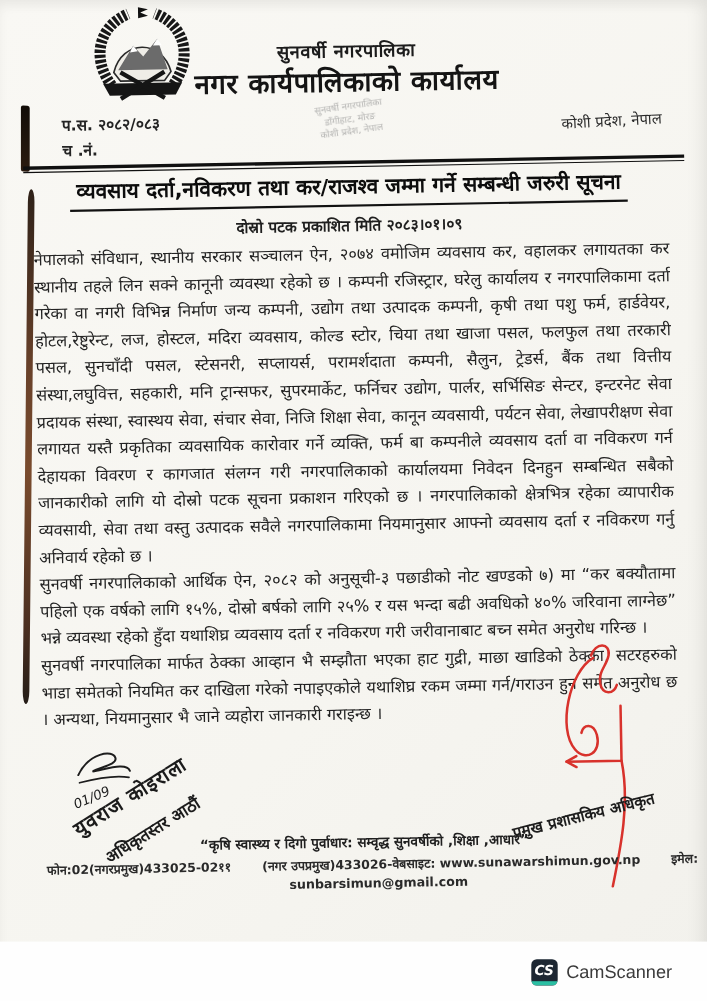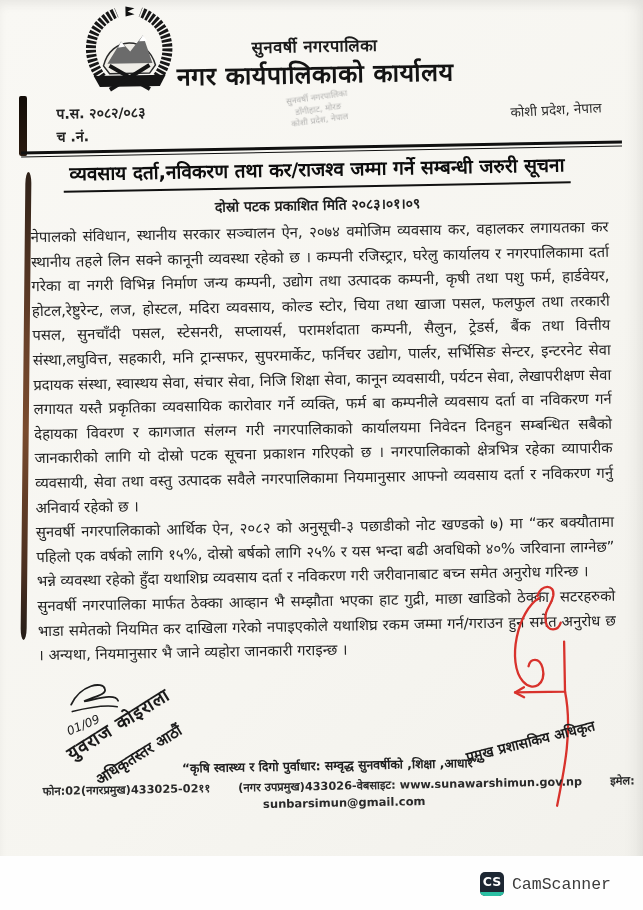--- a/index.html
+++ b/index.html
@@ -50,24 +50,24 @@
   
   .motto{position:absolute;left:150px;top:757px;width:350px;text-align:center;
         font-size:12.3px;font-weight:bold;color:#1f1f1f;}
   .foot1{position:absolute;left:36px;top:778px;width:592px;font-size:11.3px;font-weight:600;
         color:#2a2a2a;display:flex;justify-content:space-between;white-space:nowrap;}
   .foot2{position:absolute;left:256px;top:796px;font-size:11.5px;font-weight:600;color:#2a2a2a;}
   
   .bottom-strip{position:absolute;left:0;bottom:0;width:100%;height:54px;background:#fefefe;}
   .cam{position:absolute;right:32px;bottom:14px;display:flex;align-items:center;gap:8px;}
   .cs-badge{position:relative;width:24px;height:24px;background:#1d2733;border-radius:5px;
-        display:flex;align-items:center;justify-content:center;overflow:hidden;}
+        display:flex;align-items:center;justify-content:center;overflow:hidden;font-style:italic;}
   .cs-badge span{color:#fff;font-weight:bold;font-size:12.5px;line-height:1;margin-top:-3px;}
   .cs-badge i{position:absolute;bottom:0;left:0;width:100%;height:4px;background:#2bbfa3;}
-  .cam-label{font-family:Liberation Mono, monospace;font-size:16.5px;color:#3b3b3b;}
+  .cam-label{font-family:Liberation Sans, sans-serif;font-size:16.5px;color:#3b3b3b;}
 </style>
 </head>
 <body>
 
 <div class="page">
 
   <div class="edge-dark"></div>
   <div class="edge-strip"></div>
 
   <div class="tilt">

